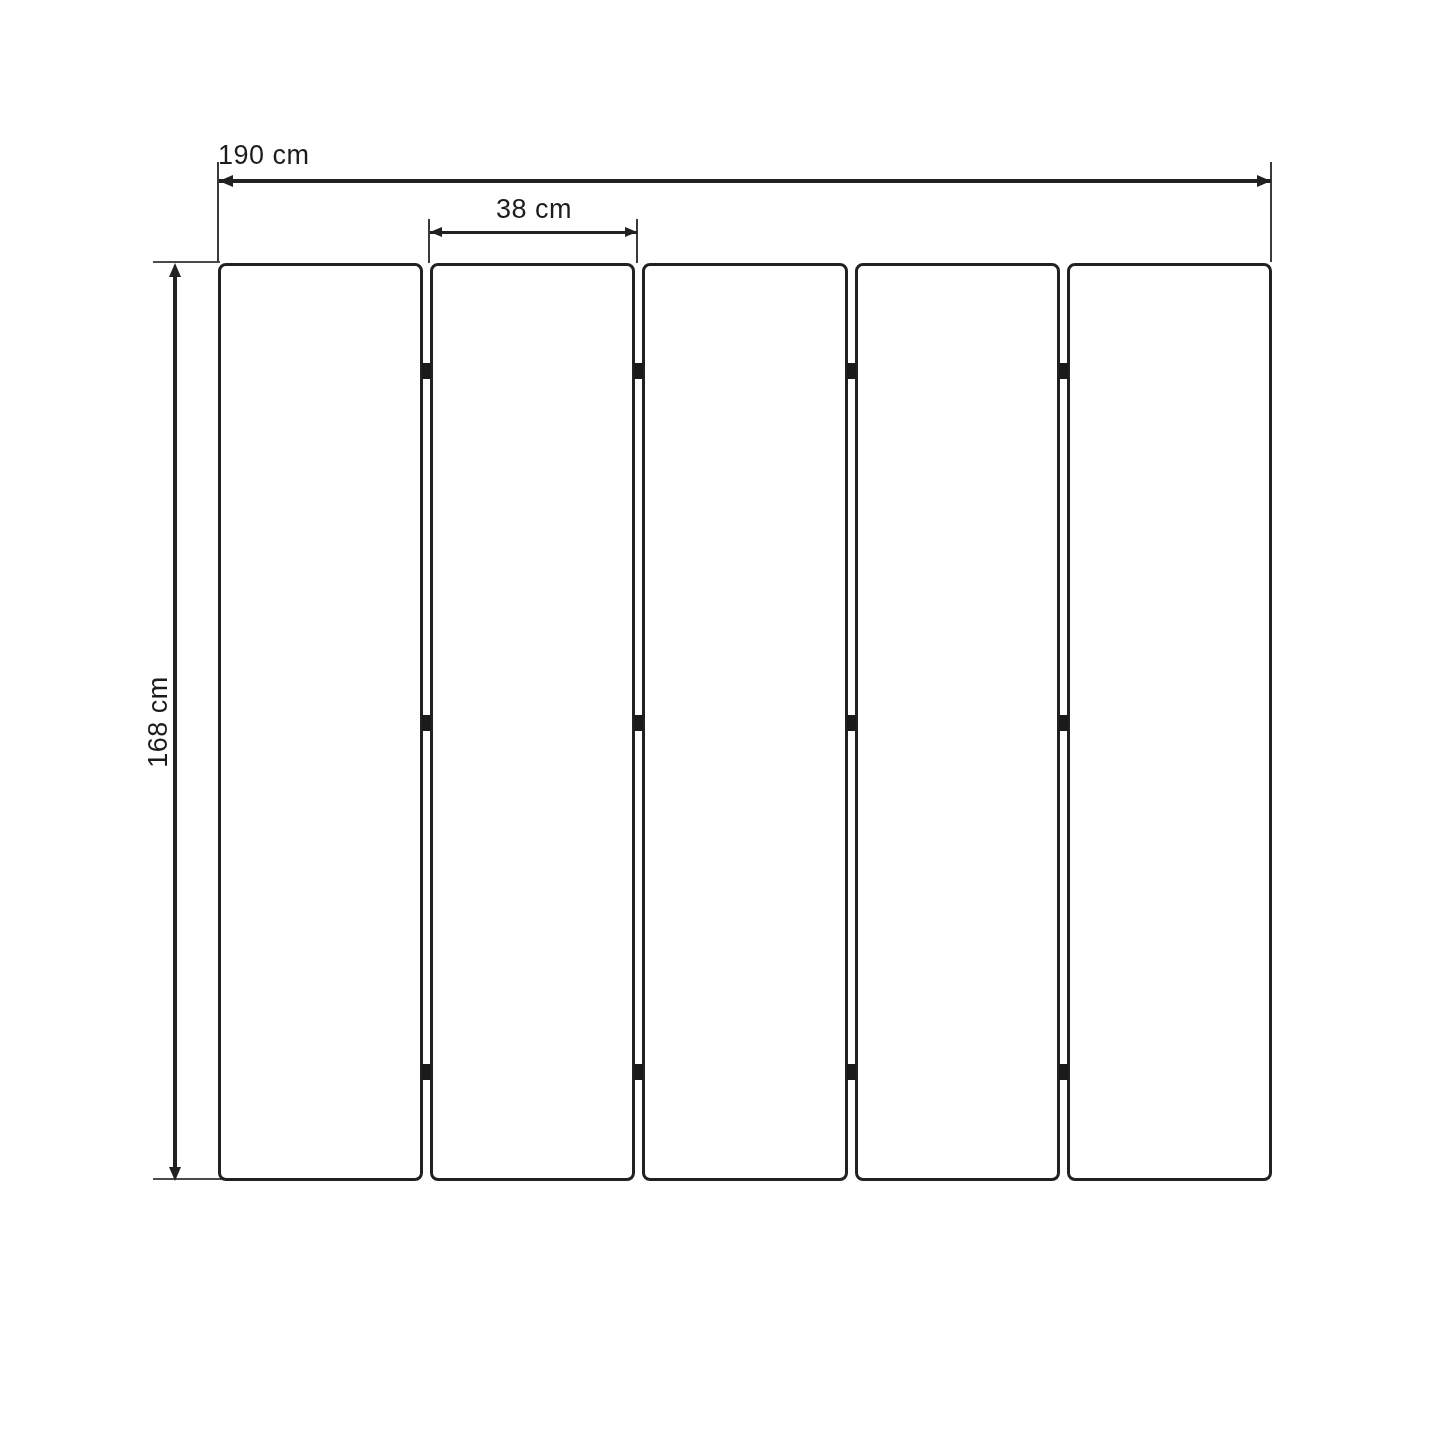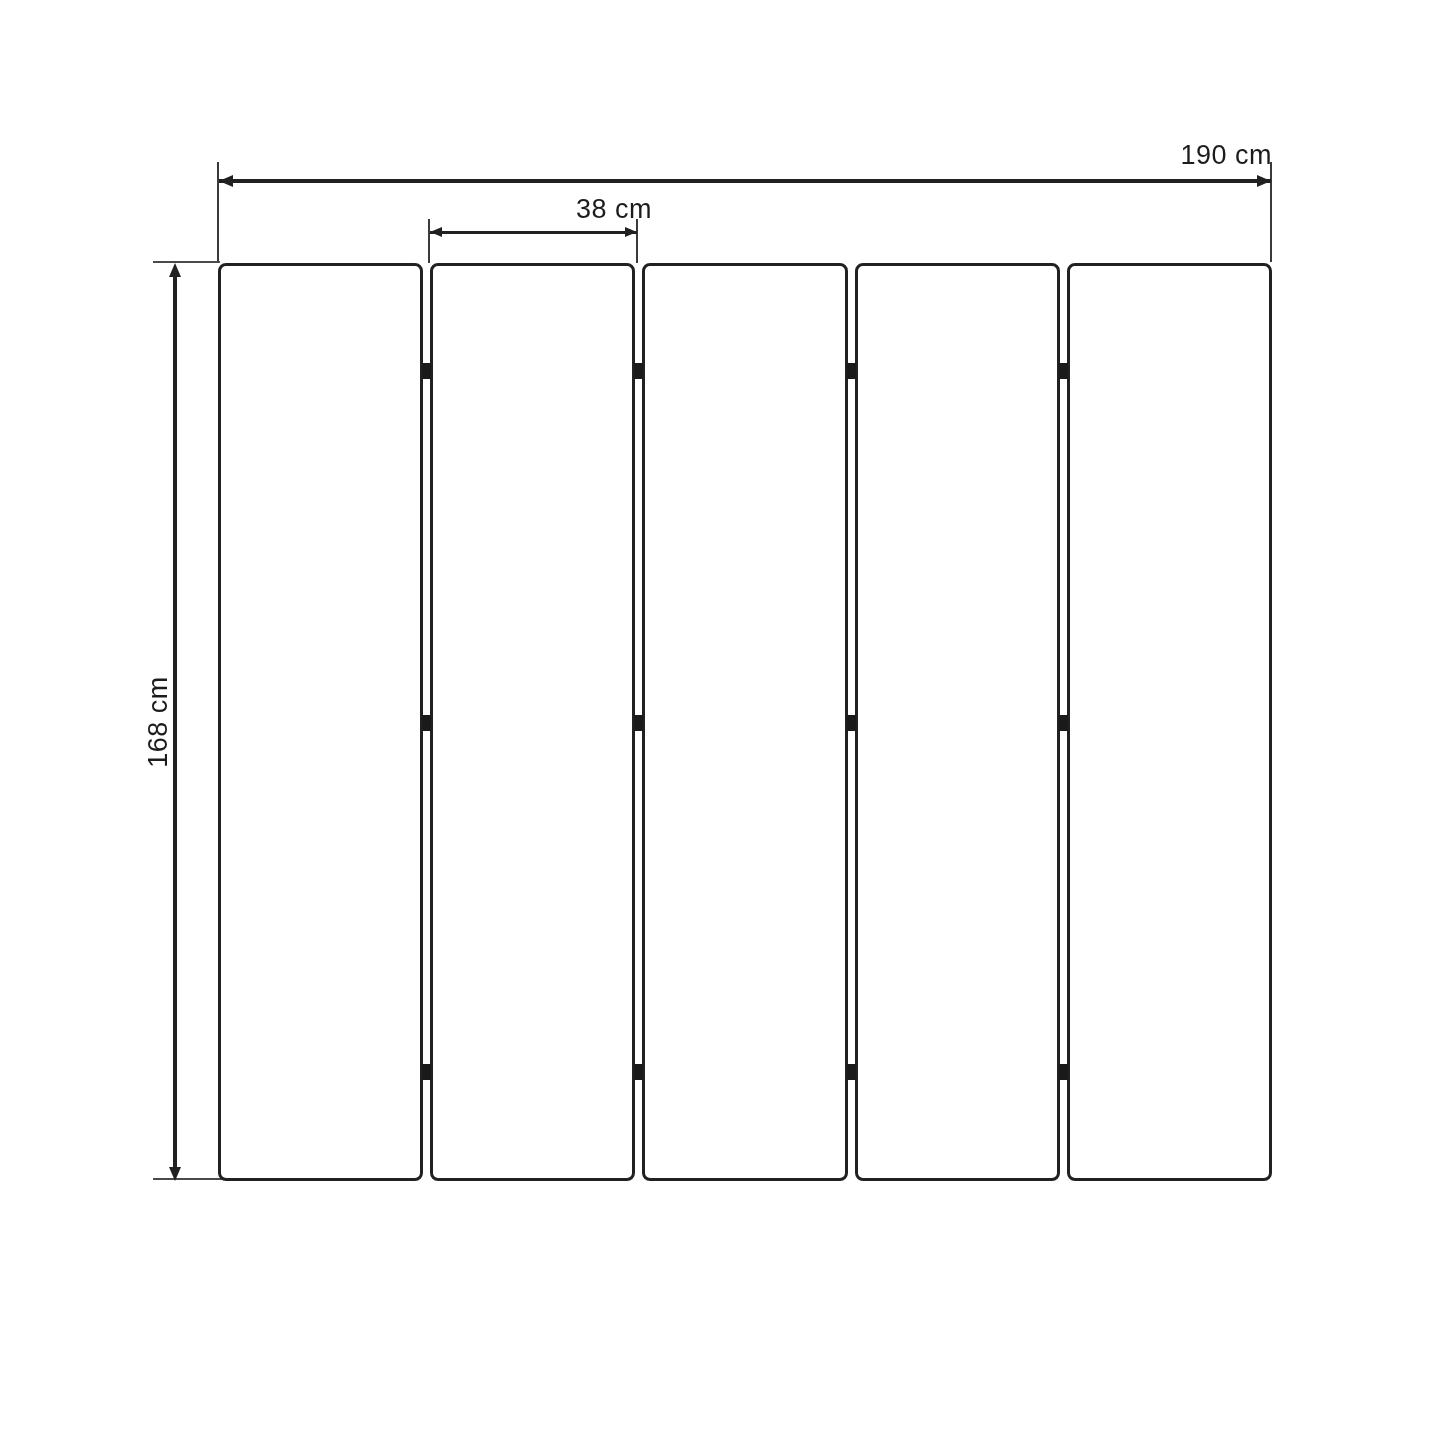--- a/index.html
+++ b/index.html
@@ -55,29 +55,29 @@
     white-space:nowrap;
     color:#1c1c1c;
   }
 
   
   #ext-190-left {left:217px;top:162px;height:100px;}
   #ext-190-right{left:1270px;top:162px;height:100px;}
   #line-190{left:219px;top:179px;width:1052px;height:4px;}
   #ah-190-left {left:219px;top:175px;}
   #ah-190-right{left:1257px;top:175px;}
-  #label-190{left:218px;top:140px;width:1054px;text-align:right;}
+  #label-190{left:218px;top:140px;width:1054px;text-align:left;}
 
   
   #ext-38-left {left:428px;top:219px;height:44px;}
   #ext-38-right{left:636px;top:219px;height:44px;}
   #line-38{left:430px;top:231px;width:207px;height:3px;}
   #ah-38-left {left:430px;top:227px;}
   #ah-38-right{left:625px;top:227px;}
-  #label-38{left:444px;top:194px;width:208px;text-align:right;}
+  #label-38{left:430px;top:194px;width:208px;text-align:center;}
 
   
   #ext-168-top   {left:153px;top:261px;width:67px;}
   #ext-168-bottom{left:153px;top:1178px;width:69px;}
   #line-168{left:173px;top:272px;width:4px;height:900px;}
   #ah-168-up  {left:169px;top:263px;}
   #ah-168-down{left:169px;top:1167px;}
   #label-168{
     left:158px;top:722px;
     transform:translate(-50%,-50%) rotate(-90deg);

